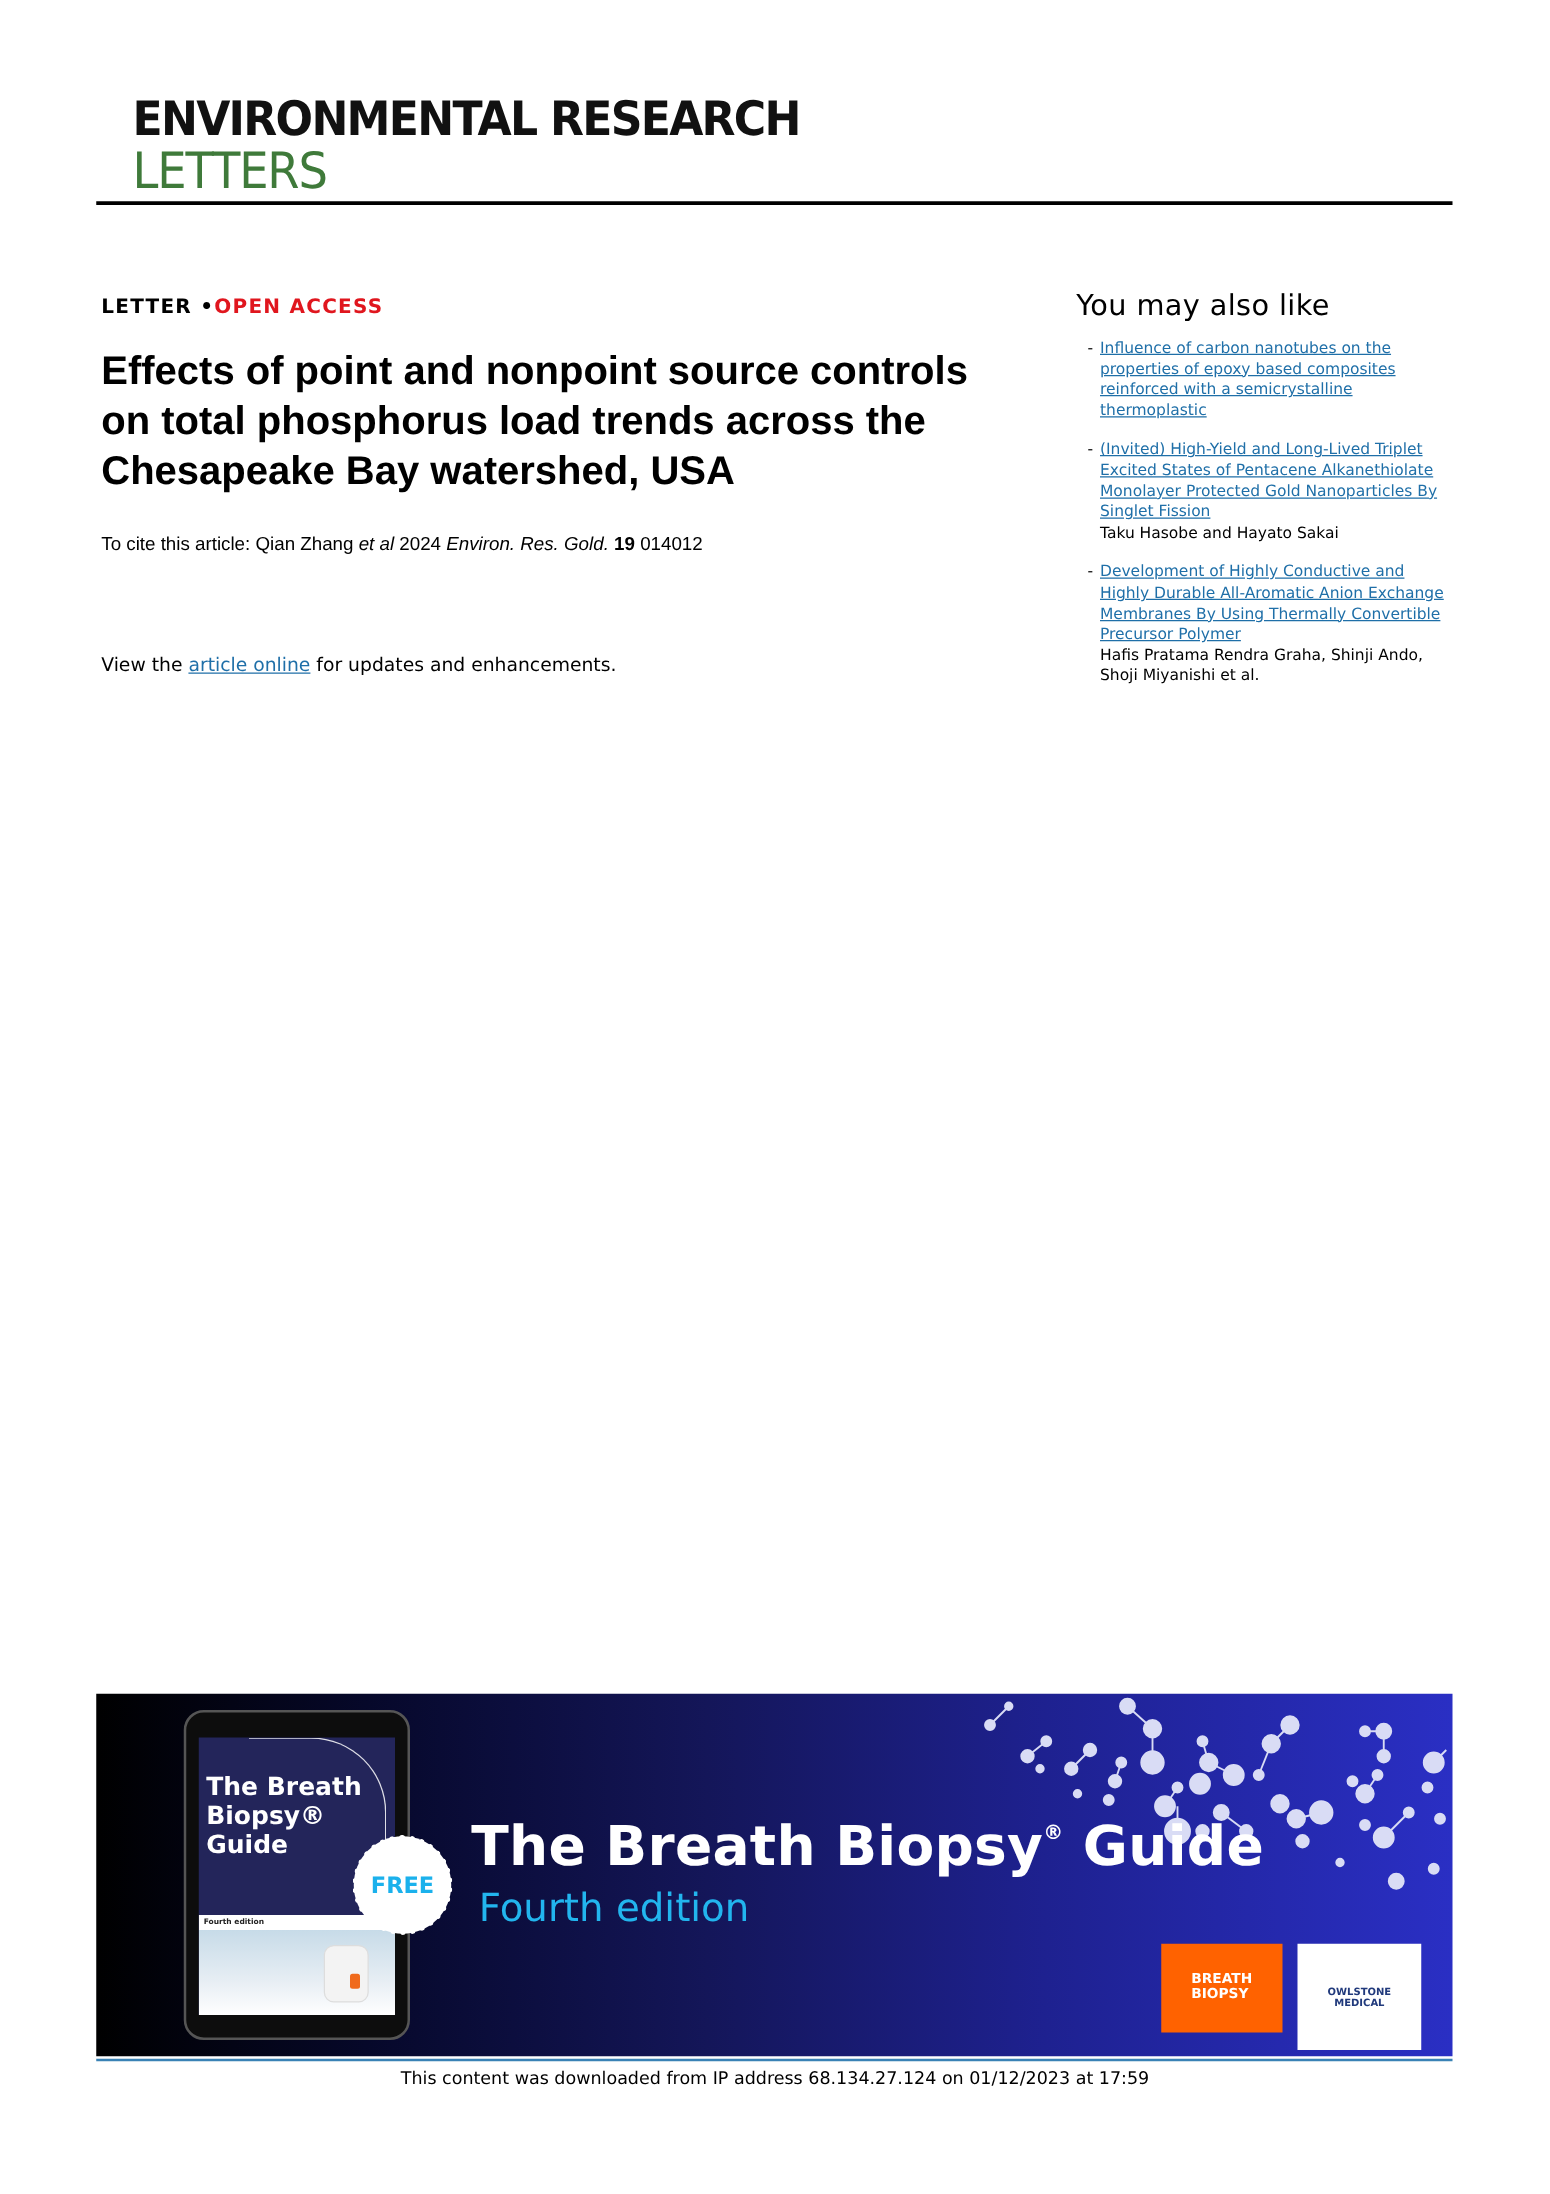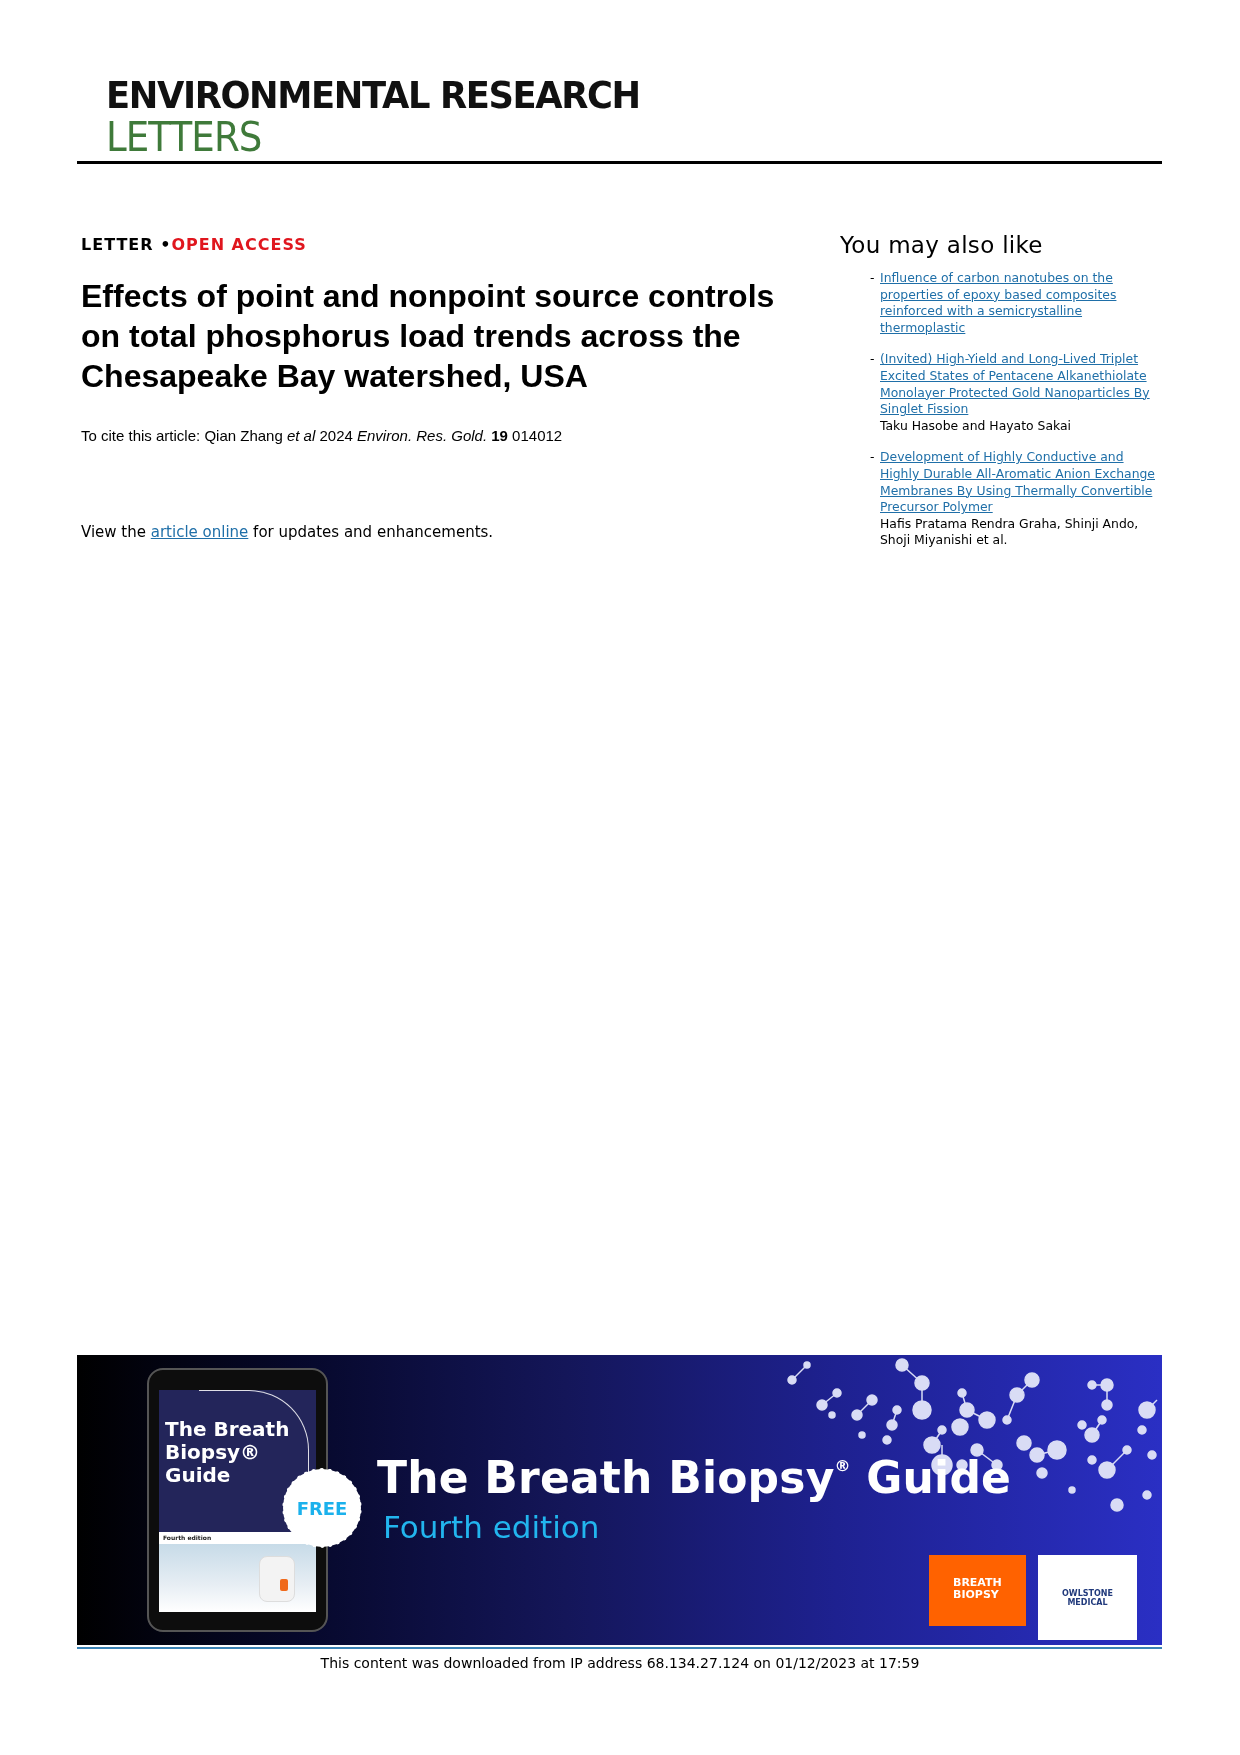--- a/index.html
+++ b/index.html
@@ -28,21 +28,21 @@
     .cite {
       position: absolute; left: 81px; top: 427px;
       font-family: "Liberation Sans", sans-serif; font-size: 15px; white-space: nowrap;
     }
     .cite i { font-style: italic; }
     .cite b { font-weight: bold; }
     .view-online { position: absolute; left: 81px; top: 523px; font-size: 15px; white-space: nowrap; }
     a { color: #1f6fa8; text-decoration: underline; }
 
     .also { position: absolute; left: 840px; top: 232px; width: 330px; }
-    .also h2 { font-weight: normal; font-size: 23px; letter-spacing: 0.3px; margin-bottom: 12px; }
+    .also h2 { font-weight: normal; font-size: 23px; letter-spacing: 0.3px; margin-bottom: 12px; margin-left: 21px; }
     .also ul { list-style: none; margin-left: 30px; }
     .also li { position: relative; font-size: 12.4px; line-height: 16.6px; margin-bottom: 15px; padding-left: 10px; width: 285px; }
     .also li .dash { position: absolute; left: 0; top: 0; }
     .also li .authors { display: block; color: #000; }
 
     .banner {
       position: absolute; left: 77px; top: 1355px; width: 1085px; height: 290px;
       background: linear-gradient(90deg, #000000 0%, #06082a 20%, #141659 45%, #1e2190 70%, #2a2fc4 100%);
       overflow: hidden;
     }

